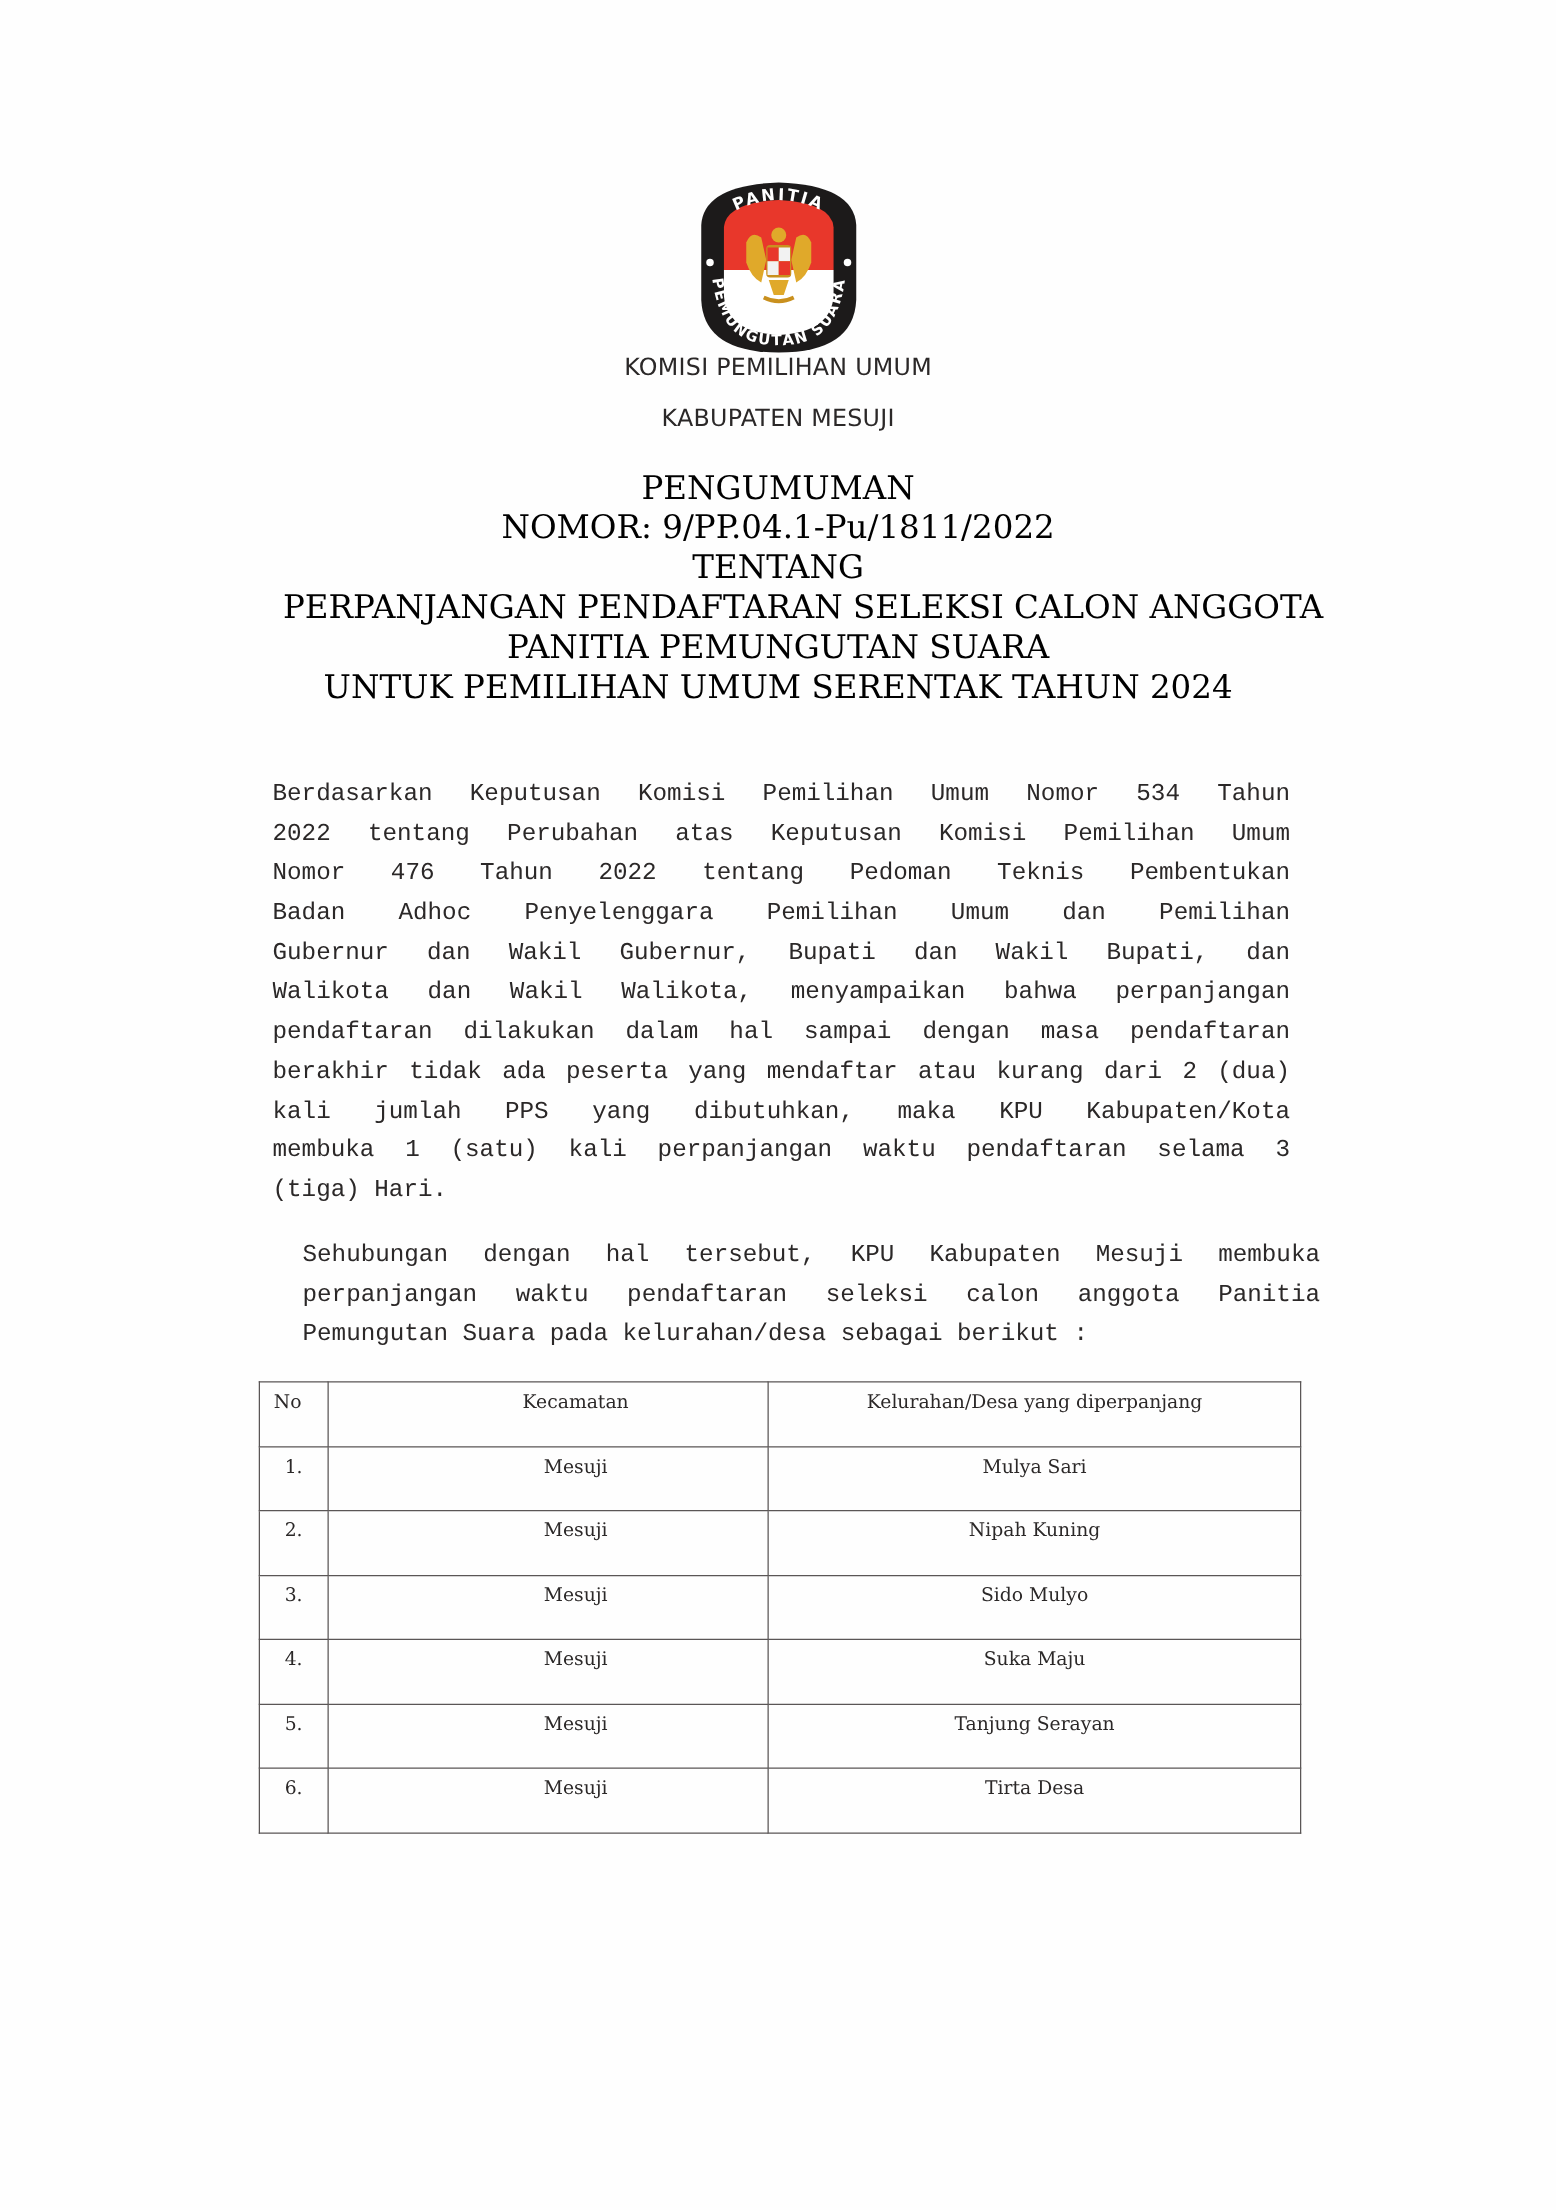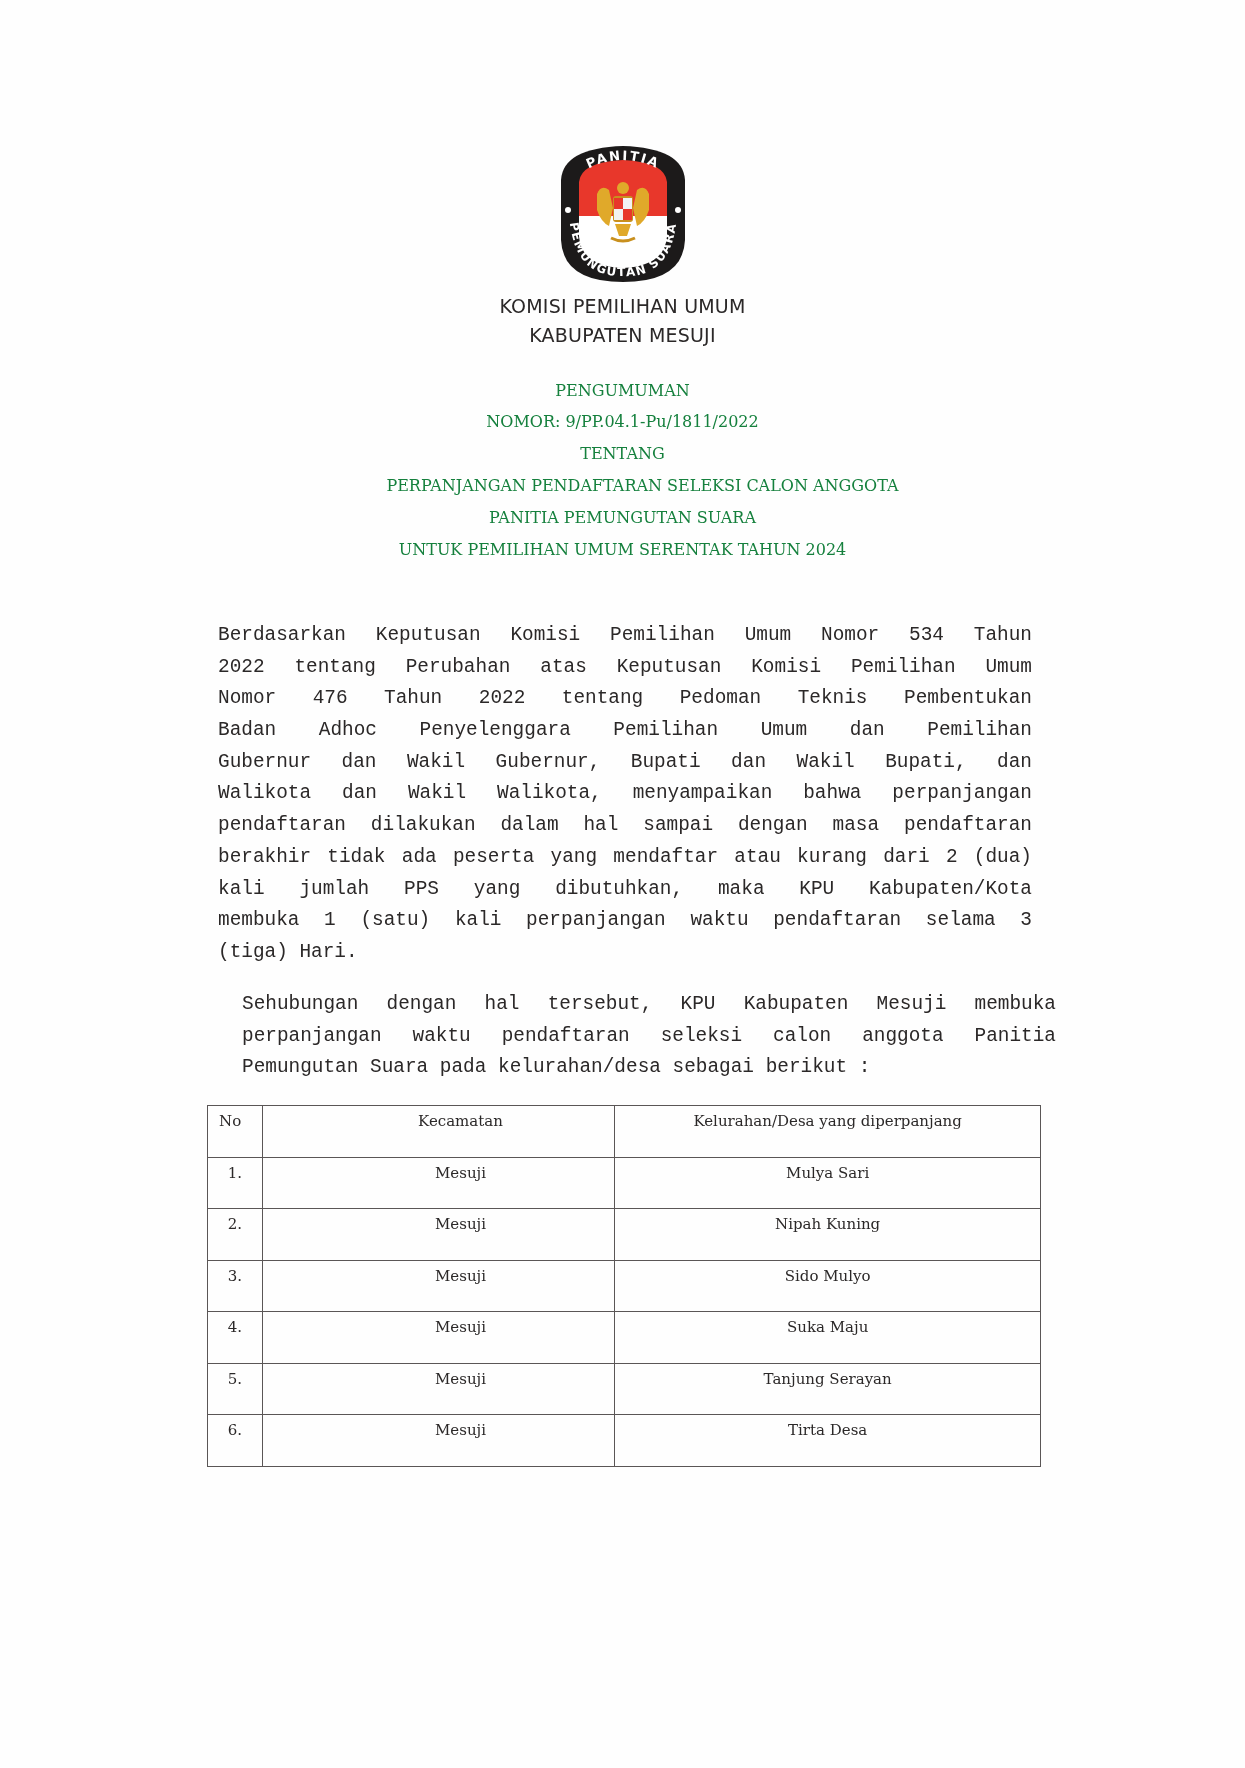--- a/index.html
+++ b/index.html
@@ -3,25 +3,25 @@
   <meta charset="utf-8">
   <style>
     html, body { margin: 0; padding: 0; background: #ffffff; }
     body { width: 1245px; height: 1768px; position: relative; overflow: hidden; color: #2a2626; }
     .page { position: absolute; left: 0; top: 0; width: 1245px; height: 1768px; background: #fefefe; }
 
     .logo { position: absolute; left: 557px; top: 144px; width: 132px; height: 140px; }
 
     .org { position: absolute; left: 0; width: 1245px; text-align: center;
            font-family: "DejaVu Sans", sans-serif; font-size: 19px; color: #2b2828; letter-spacing: 0.2px; }
-    .org.l1 { top: 295px; }
+    .org.l1 { top: 283px; }
     .org.l2 { top: 324px; }
 
     .title { position: absolute; left: 0; width: 1245px; text-align: center;
-             font-family: "DejaVu Serif", serif; font-size: 16px; color: #15803d; line-height: 32px; }
+             font-family: "DejaVu Serif", serif; font-size: 26px; color: #000000; line-height: 32px; }
     .title.t1 { top: 375px; }
     .title.t2 { top: 406px; }
     .title.t3 { top: 438px; }
     .title.t4 { top: 470px; padding-left: 20px; }
     .title.t5 { top: 502px; }
     .title.t6 { top: 534px; }
 
     .para { position: absolute; left: 218px; width: 814px;
             font-family: Liberation Mono, monospace; font-size: 19.4px; color: #2b2828; }
     .para .line { height: 31.7px; line-height: 31.7px; white-space: nowrap; overflow: hidden;

